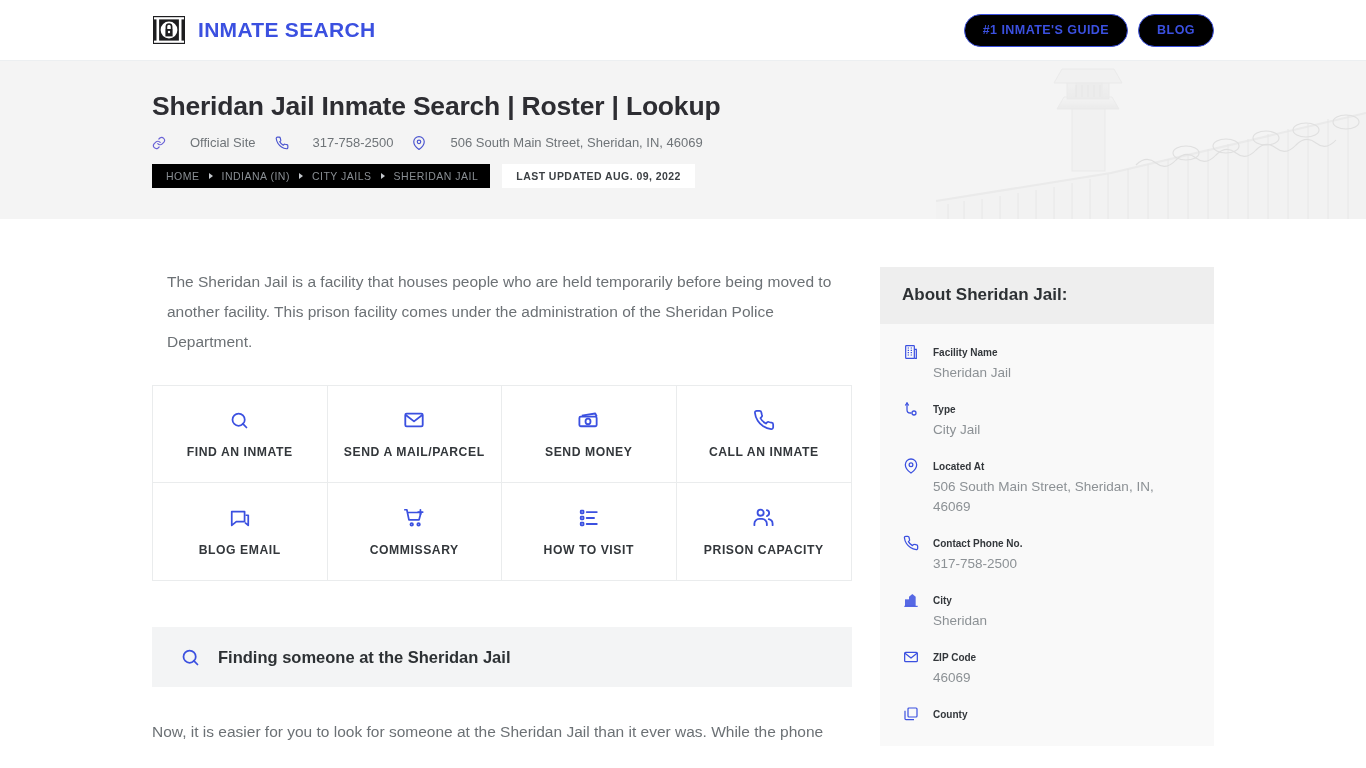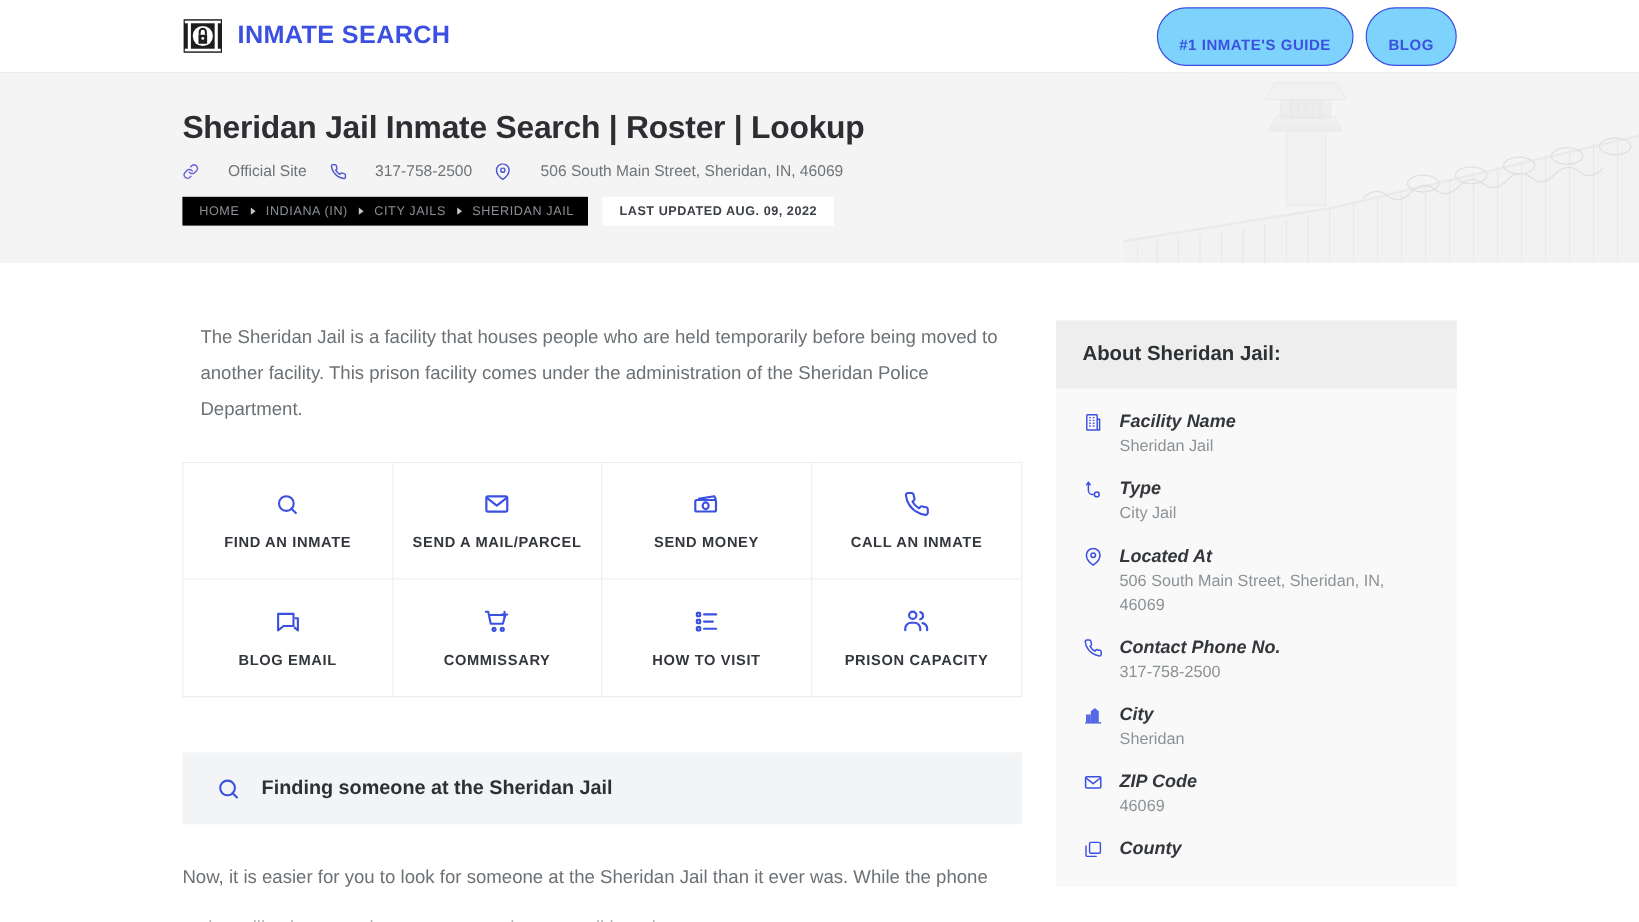--- a/index.html
+++ b/index.html
@@ -34,26 +34,26 @@
   }
   .topbar-actions {
     margin-left: auto;
     display: flex;
     align-items: center;
     gap: 10px;
   }
   .pill {
     border: 1.4px solid #3b50e0;
     color: #3b50e0;
-    background: #7dd3fc;
+    background: #000000;
     border-radius: 40px;
     font-size: 12.5px;
     font-weight: bold;
     letter-spacing: 0.45px;
-    padding: 24px 18px 9px;
+    padding: 8px 18px 9px;
     cursor: pointer;
     white-space: nowrap;
     font-family: "Liberation Sans", sans-serif;
   }
 
   
   .hero {
     height: 158px;
     background: #f4f4f4;
     position: relative;
@@ -224,25 +224,24 @@
   .fact-ico {
     color: #3b50e0;
     flex: 0 0 18px;
     width: 18px;
     padding-top: 2px;
     display: flex;
     justify-content: center;
   }
   .fact-txt { flex: 1; min-width: 0; }
   .fact-label {
-    font-size: 15px;
+    font-size: 10px;
     font-weight: bold;
     color: #33373b;
     line-height: 19px;
-    font-style: italic;
   }
   .fact-value {
     font-size: 13.5px;
     color: #8c9195;
     line-height: 20px;
     margin-top: 1px;
   }
 </style>
 </head>
 <body>

